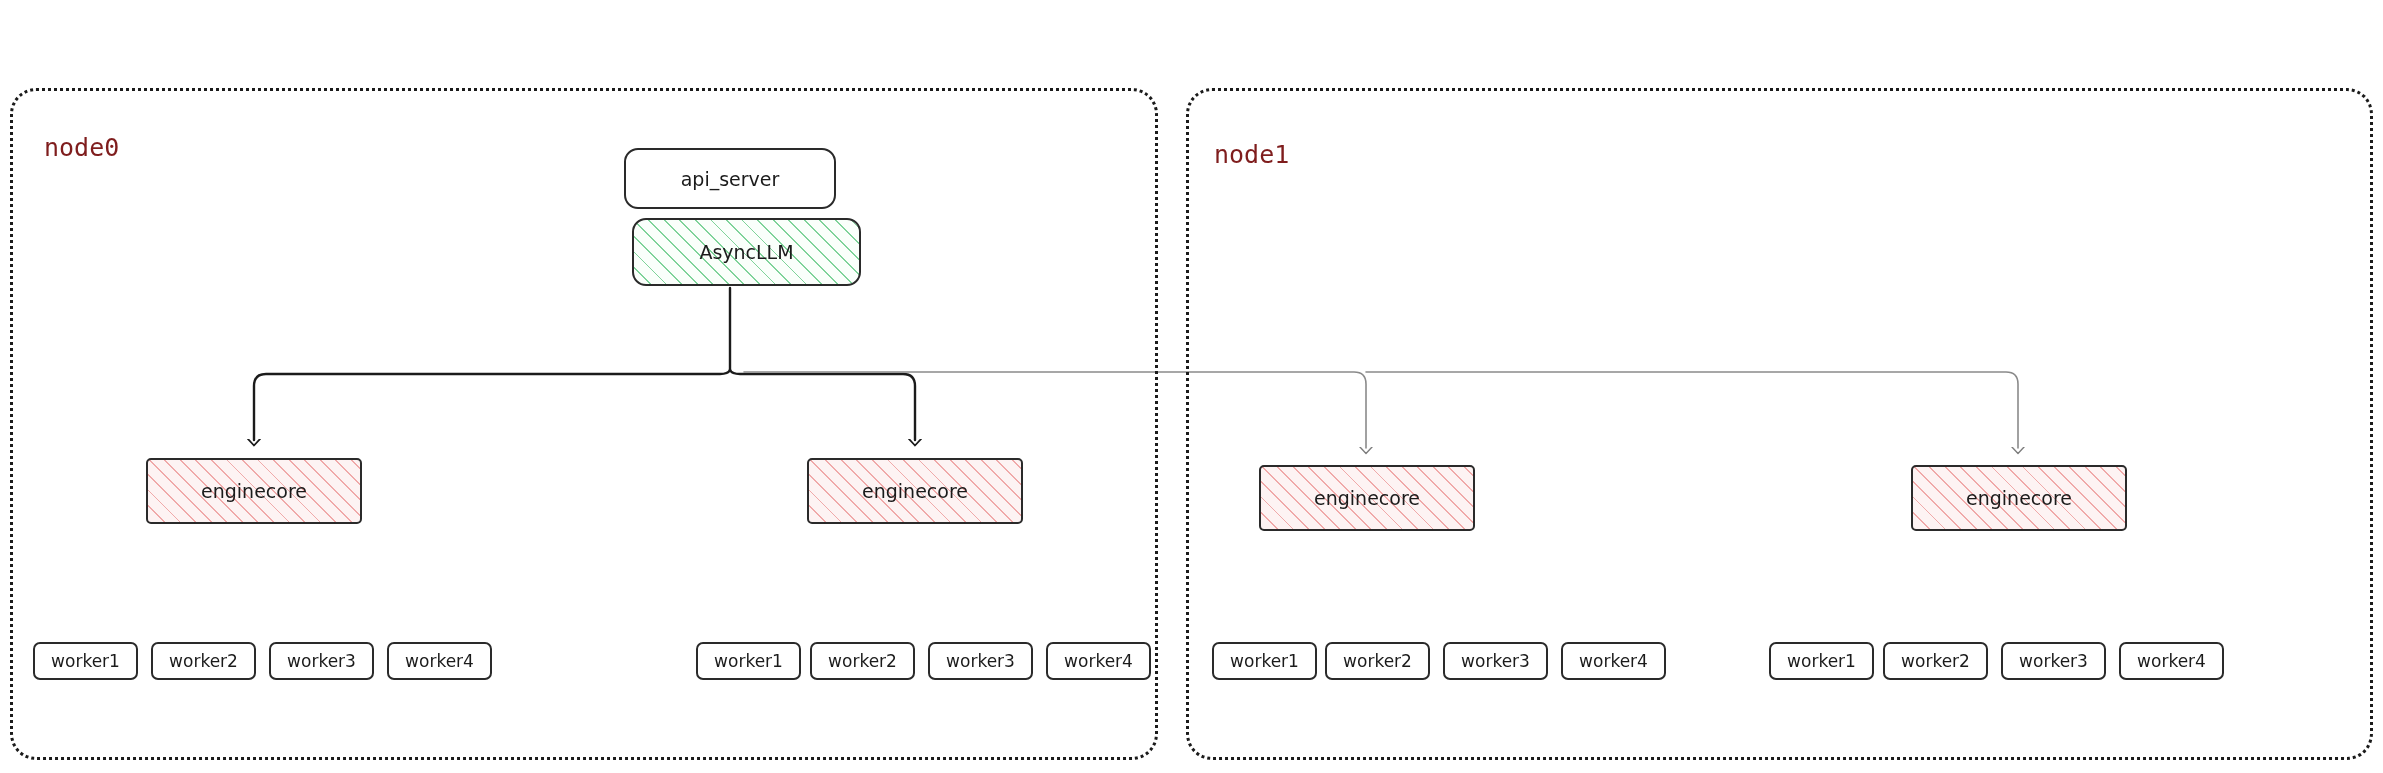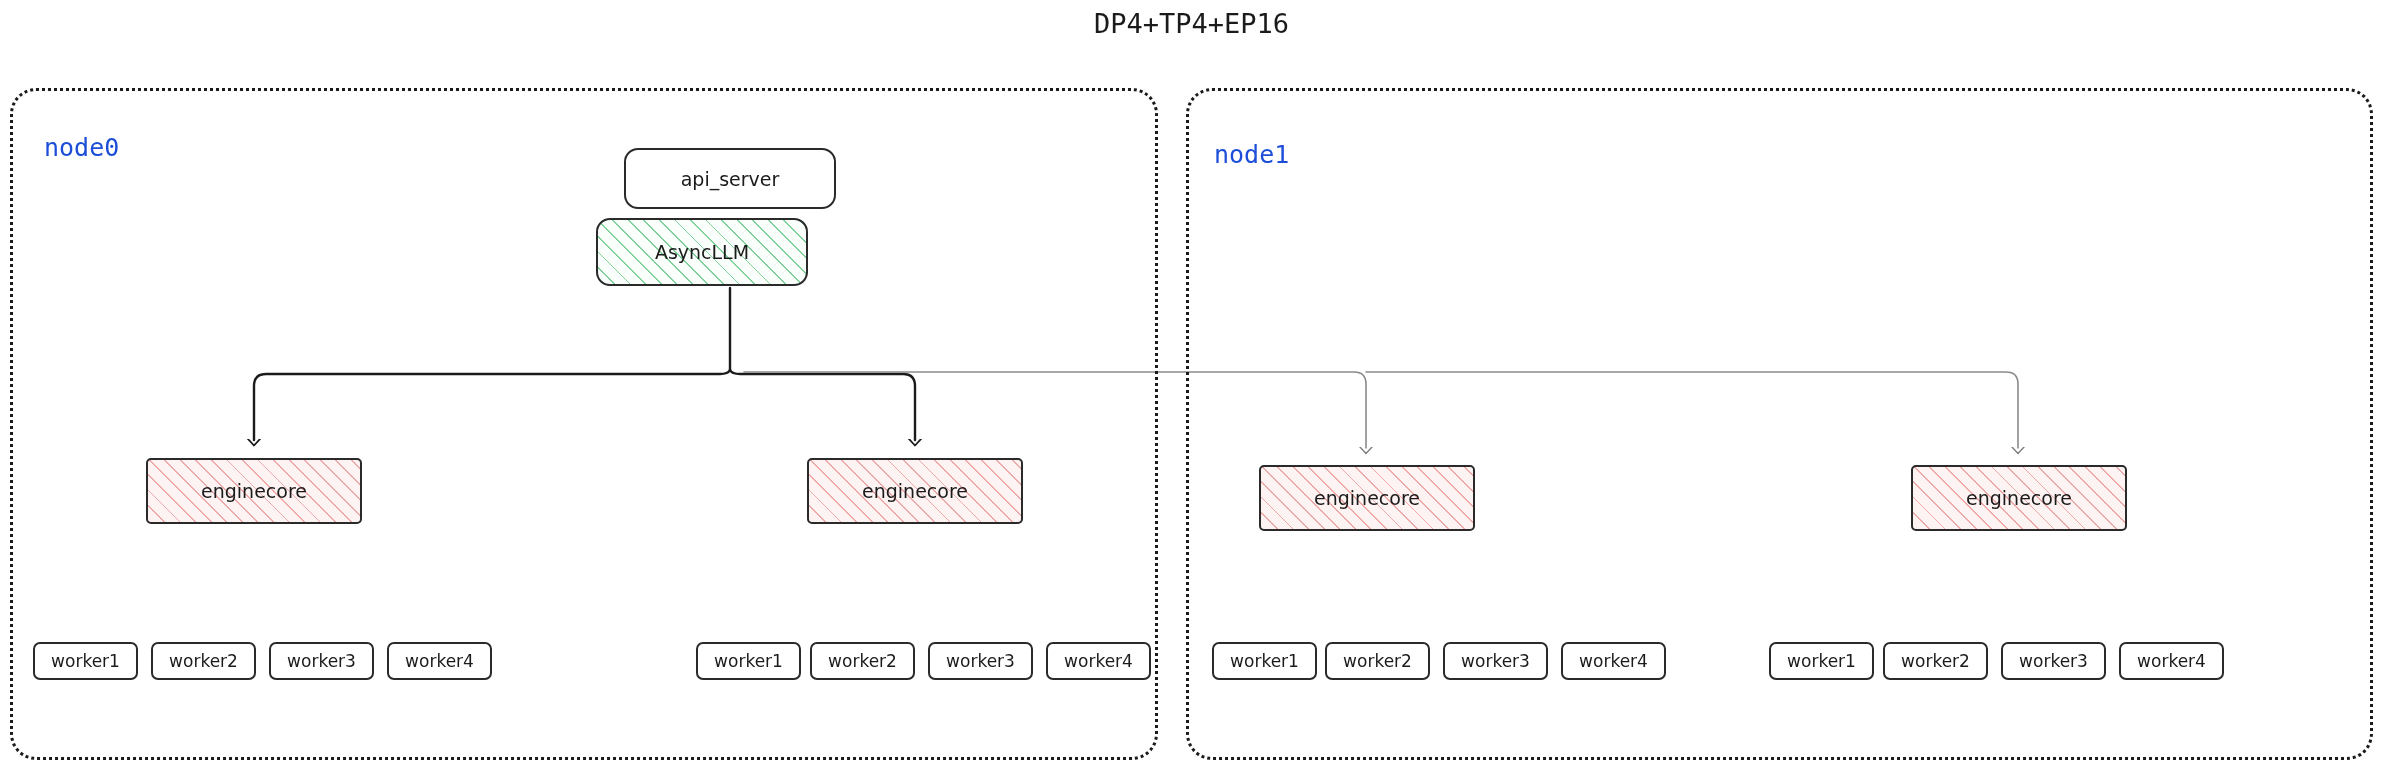--- a/index.html
+++ b/index.html
@@ -42,21 +42,21 @@
     position: absolute;
     border: 3px dotted #1b1b1b;
     border-radius: 26px;
     background: transparent;
     box-sizing: border-box;
   }
   .node-label {
     position: absolute;
     font-family: "DejaVu Sans Mono", monospace;
     font-size: 25px;
-    color: #1d4ed8;
+    color: #7f1d1d;
   }
 
   .rbox {
     position: absolute;
     box-sizing: border-box;
     border: 2.2px solid #2a2a2a;
     border-radius: 13px;
     background: #ffffff;
     display: flex;
     align-items: center;
@@ -100,21 +100,20 @@
     border-width: 2px;
     font-size: 17px;
     background: #ffffff;
   }
 </style>
 </head>
 <body>
 
 <div id="stage">
 
-  <div class="title">DP4+TP4+EP16</div>
 
   <svg id="wires" viewBox="0 0 2383 773" xmlns="http://www.w3.org/2000/svg">
     <defs>
       <marker id="arrowDark" markerWidth="12" markerHeight="14" refX="1.5" refY="6.5" orient="auto" markerUnits="userSpaceOnUse">
         <path d="M0,0 L7,6.5 L0,13" fill="none" stroke="#1b1b1b" stroke-width="1.8" stroke-linecap="round" stroke-linejoin="round"></path>
       </marker>
       <marker id="arrowLight" markerWidth="12" markerHeight="14" refX="1.5" refY="6.5" orient="auto" markerUnits="userSpaceOnUse">
         <path d="M0,0 L7,6.5 L0,13" fill="none" stroke="#7d7d7d" stroke-width="1.4" stroke-linecap="round" stroke-linejoin="round"></path>
       </marker>
     </defs>
@@ -133,21 +132,21 @@
   <div class="node-box" style="left:10px; top:88px; width:1148px; height:672px;"></div>
   <div class="node-label" style="left:44px; top:133px;">node0</div>
 
   <div class="node-box" style="left:1186px; top:88px; width:1187px; height:672px;"></div>
   <div class="node-label" style="left:1214px; top:126px;margin-top:14px;">node1</div>
 
   <div class="rbox box-apiserver" style="left:624px; top:148px; width:212px; height:61px;">
     <span>api_server</span>
   </div>
 
-  <div class="rbox box-async" style="left:596px; top:218px; width:212px; height:68px;">
+  <div class="rbox box-async" style="left:632px; top:218px; width:229px; height:68px;">
     <span>AsyncLLM</span>
   </div>
 
   <div class="rbox box-engine" style="left:146px; top:458px; width:216px; height:66px;">
     <span>enginecore</span>
   </div>
 
   <div class="rbox box-engine" style="left:807px; top:458px; width:216px; height:66px;">
     <span>enginecore</span>
   </div>

